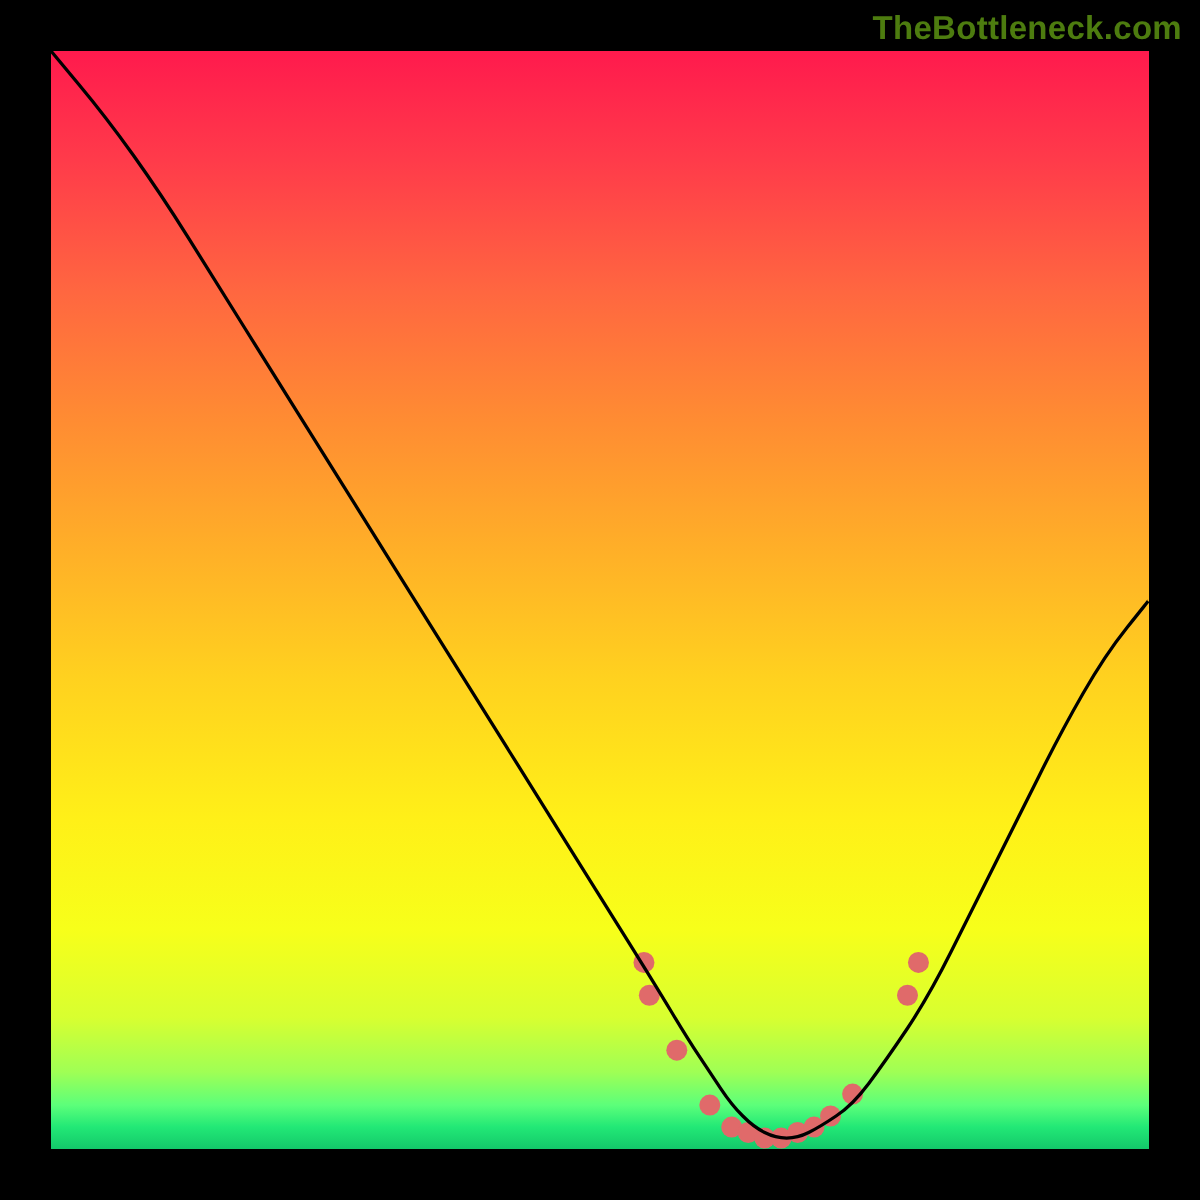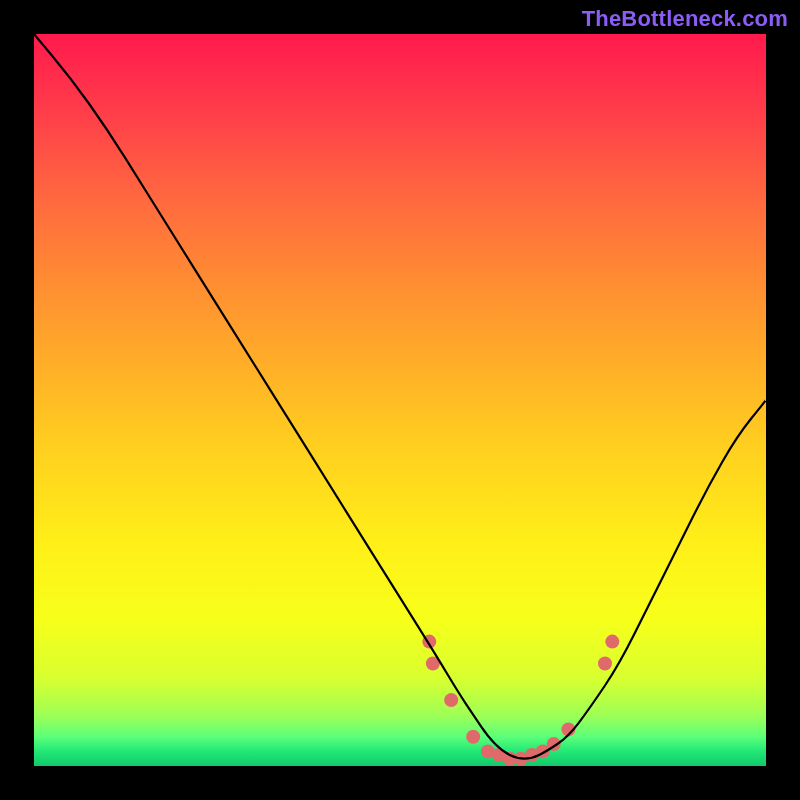--- a/index.html
+++ b/index.html
@@ -41,21 +41,21 @@
       #22e876 98%,
       #13c86a 100%
     );
   }
   .watermark {
     position: absolute;
     top: 6px;
     right: 12px;
     font-size: 22px;
     font-weight: 600;
-    color: #8b5cf6;
+    color: #4d7c0f;
     letter-spacing: 0.2px;
     user-select: none;
   }
   svg.curve-layer {
     position: absolute;
     left: 0;
     top: 0;
     width: 732px;
     height: 732px;
     overflow: visible;

